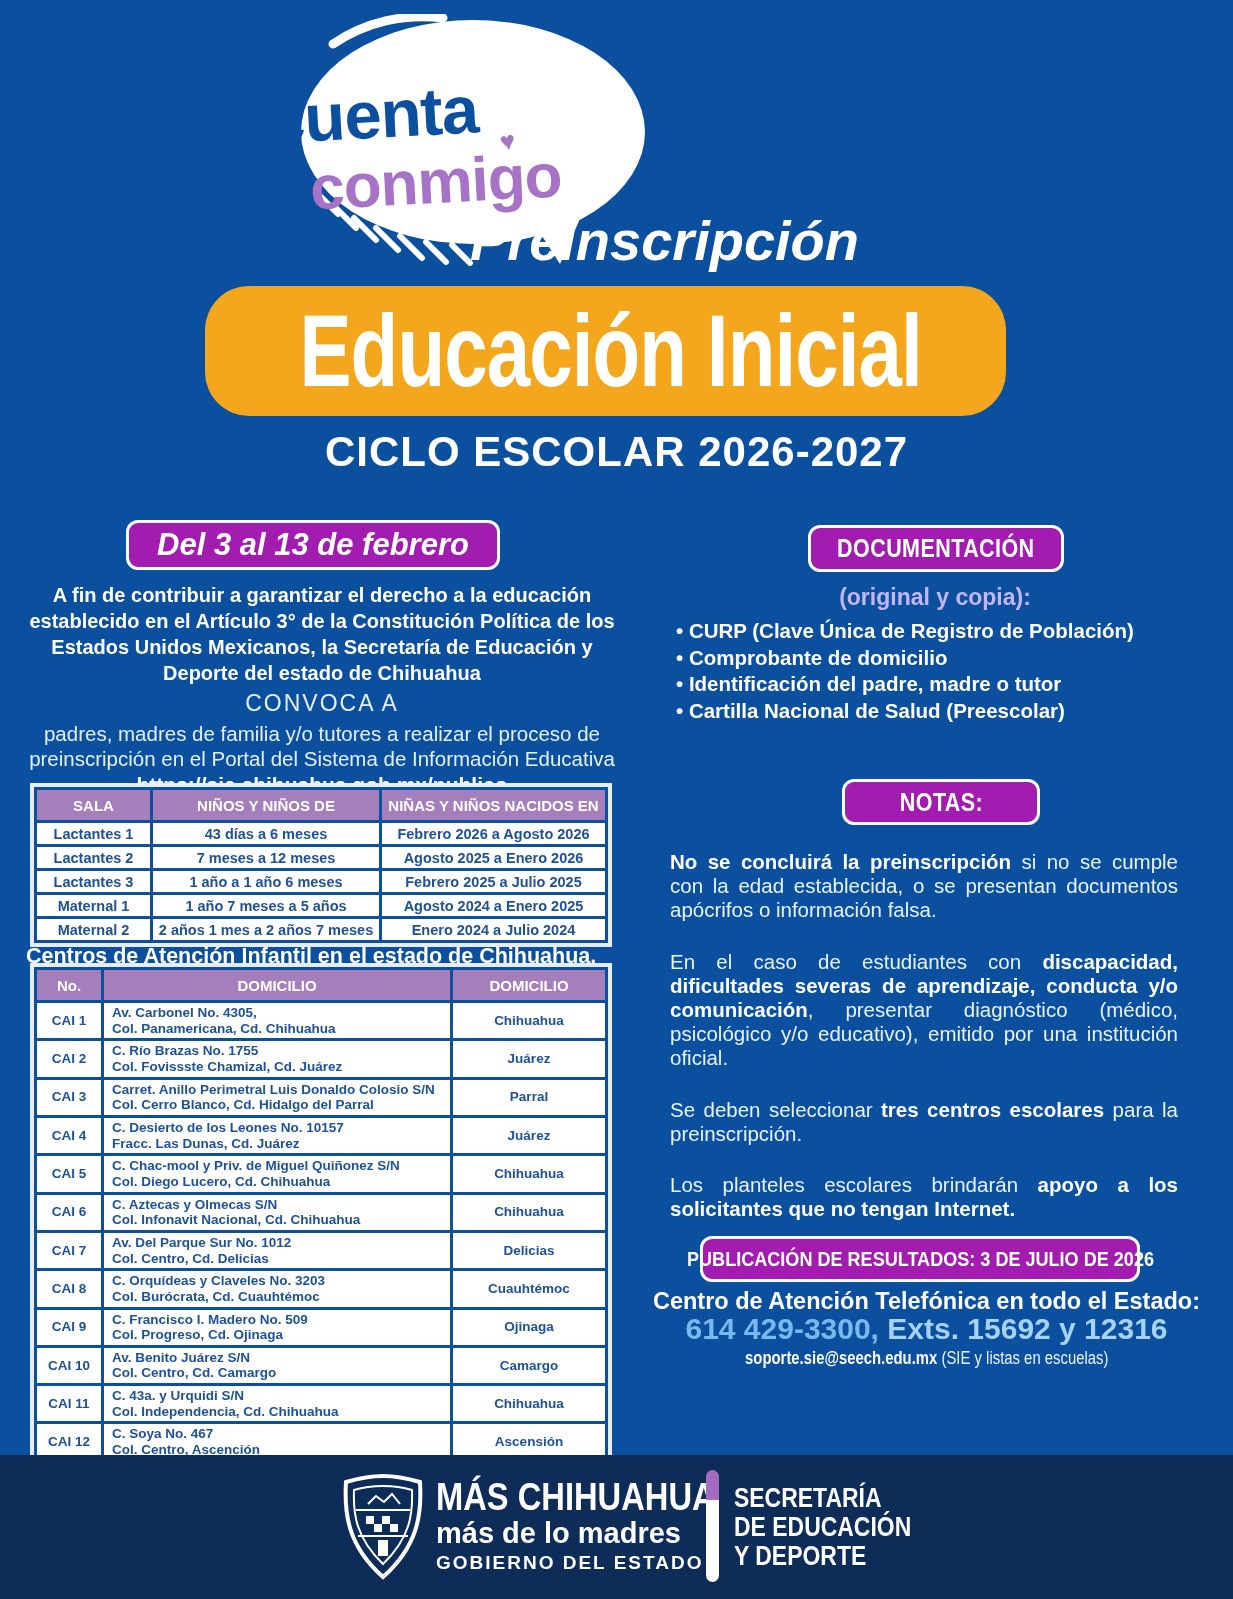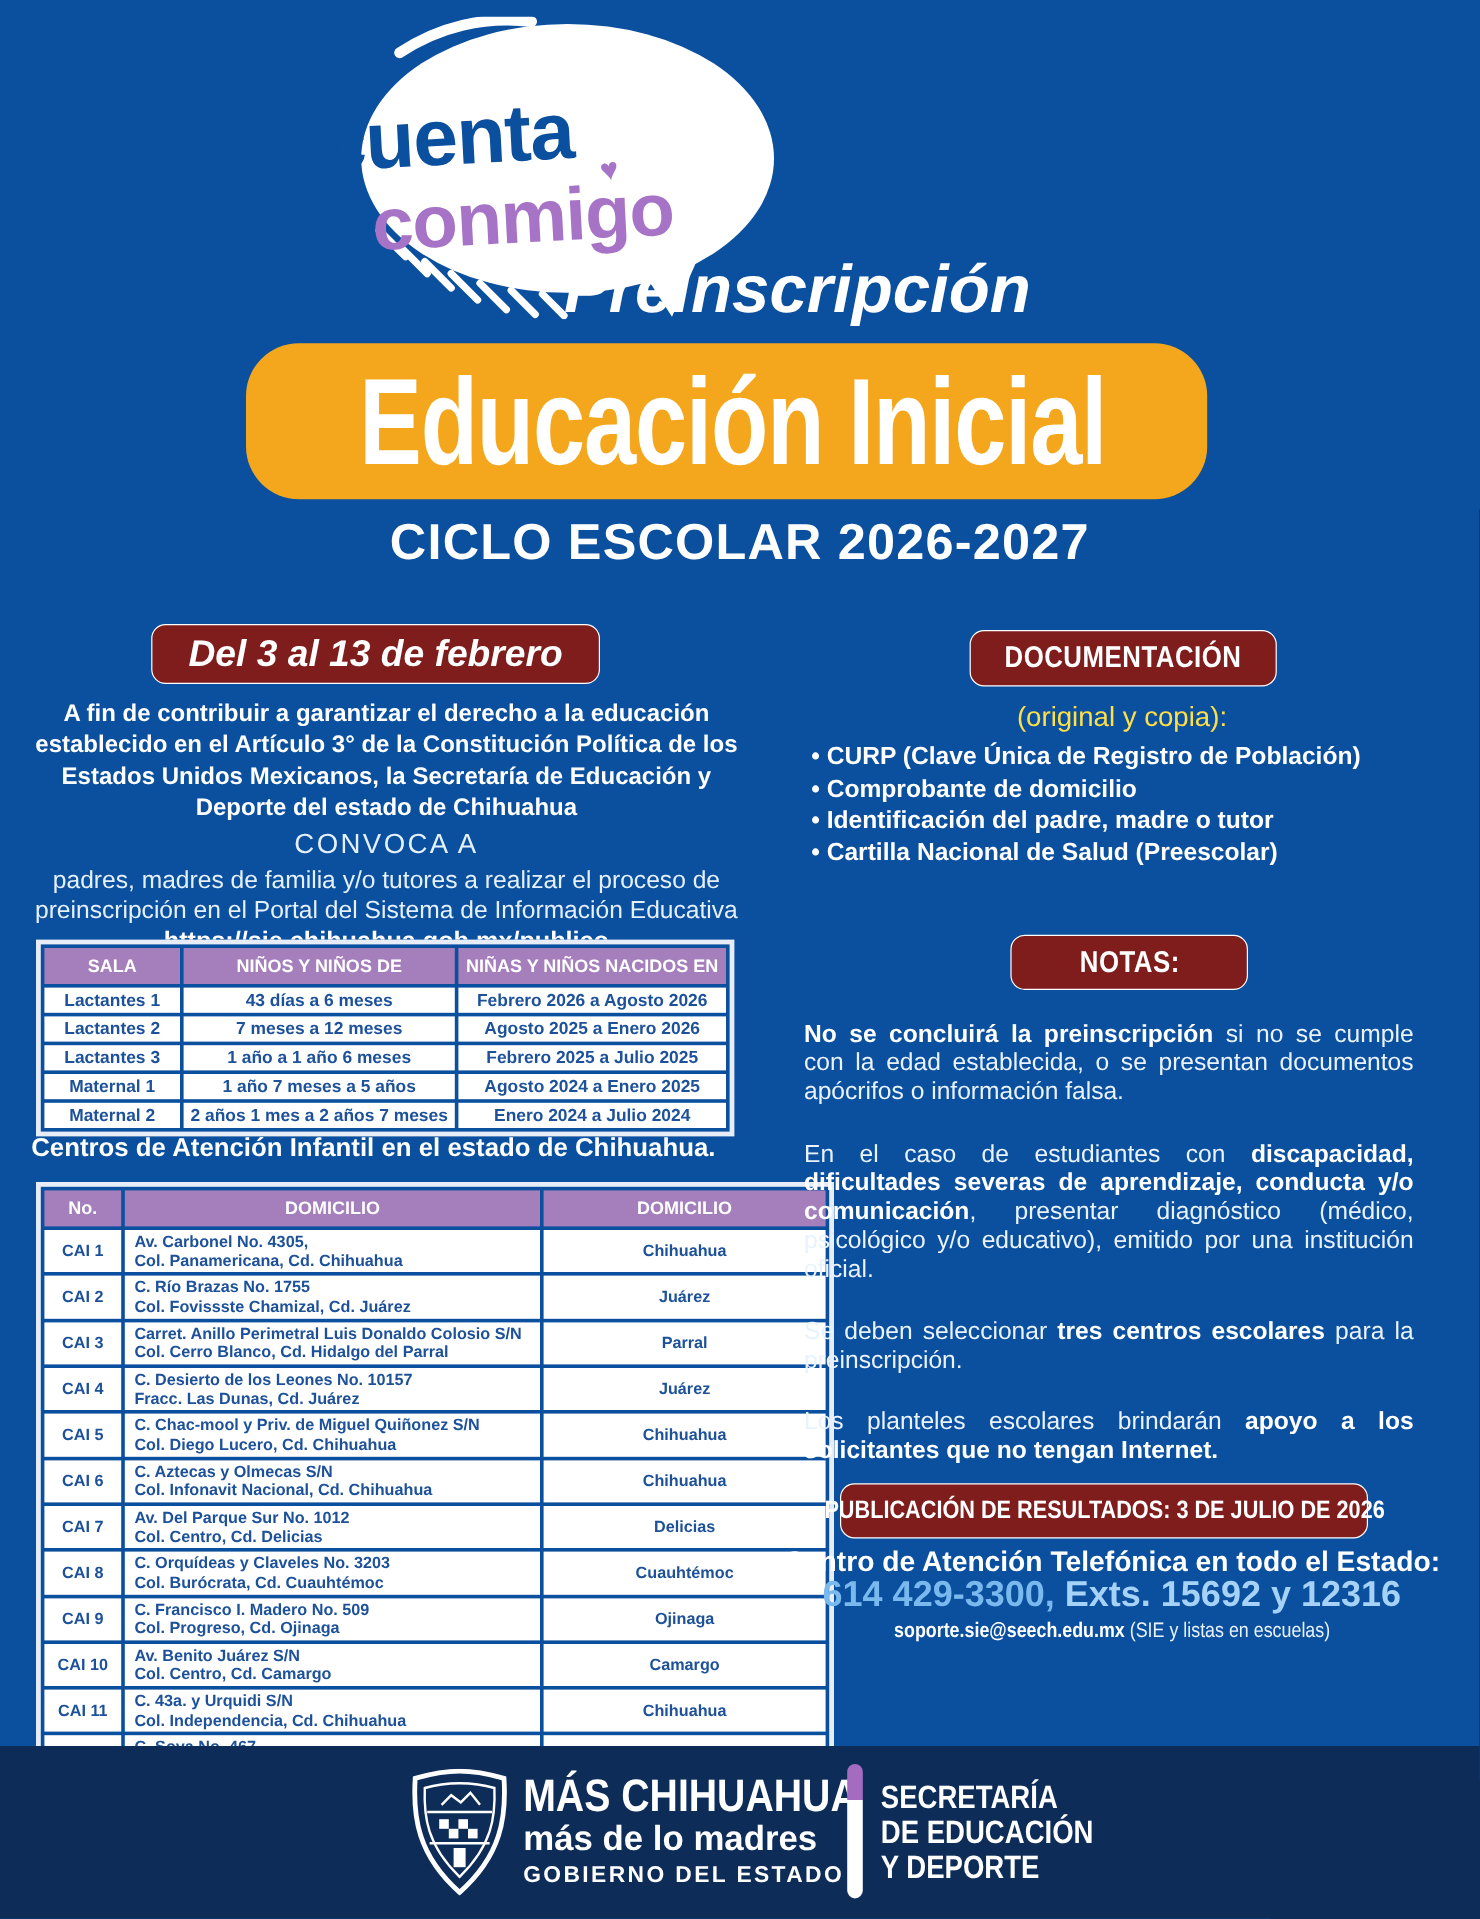--- a/index.html
+++ b/index.html
@@ -18,49 +18,49 @@
   .logo-conmigo{position:absolute;left:72px;top:132px;font-size:62px;font-weight:bold;
     color:#a673c6;transform:rotate(-3deg);letter-spacing:-1px;}
   .logo-heart{position:absolute;left:262px;top:112px;font-size:26px;color:#a673c6;transform:rotate(-10deg);}
   .preins{left:470px;top:208px;width:560px;font-size:56px;font-weight:bold;font-style:italic;color:#fff;}
   .banner{left:205px;top:286px;width:790px;height:130px;background:#f4a71d;border-radius:44px;
     display:flex;align-items:center;justify-content:center;padding-left:11px;}
   .banner-text{font-size:84px;font-weight:bold;color:#fff;white-space:nowrap;
     transform:scale(0.93,1.22);letter-spacing:-1px;}
   .ciclo{left:0;top:428px;width:1233px;font-size:42px;font-weight:bold;letter-spacing:1px;}
   
-  .badge{background:#7f1d1d;border:1px solid #ffffff;border-radius:12px;
+  .badge{background:#a21caf;border:3px solid #ffffff;border-radius:12px;
     display:flex;align-items:center;justify-content:center;box-sizing:border-box;text-align:right;}
   .badge .cond{transform:scaleX(0.86);white-space:nowrap;font-weight:bold;}
   
   .date-badge{left:126px;top:520px;width:374px;height:50px;}
   .date-badge span{font-size:31px;font-weight:bold;font-style:italic;white-space:nowrap;}
   .intro{left:20px;top:582px;width:604px;font-size:20px;font-weight:bold;line-height:1.3;}
   .convoca{left:20px;top:690px;width:604px;color:#e4f0fc;}
   .convoca-title{font-size:23px;letter-spacing:2px;margin-bottom:4px;}
   .convoca-text{font-size:20.5px;line-height:1.22;}
   .convoca a{color:#ffffff;font-weight:bold;text-decoration:none;font-size:21px;display:inline-block;margin-top:2px;}
   table.ptable{border-collapse:separate;border-spacing:3px;background:#0b4f9f;
     border:4px solid #e7edf8;}
   table.ptable th{background:#a47fbc;color:#fff;font-weight:bold;}
   table.ptable td{background:#ffffff;color:#1d5199;font-weight:bold;}
   .salas{left:30px;top:783px;width:582px;}
   .salas th{font-size:15px;height:30px;padding:0 4px;}
   .salas td{font-size:14.5px;height:21px;text-align:center;padding:0 4px;}
   .cai-heading{left:26px;top:944px;width:600px;font-size:21.5px;font-weight:bold;}
-  .cai{left:30px;top:985px;width:665px;}
+  .cai{left:30px;top:963px;width:582px;}
   .cai th{font-size:15px;height:30px;padding:0 4px;}
   .cai td{font-size:13.5px;line-height:1.16;padding:2px 8px;height:30px;}
   .cai td.no{text-align:center;width:56px;padding:2px 2px;}
   .cai td.addr{width:330px;text-align:left;}
   .cai td.city{text-align:center;}
   
   .doc-badge{left:808px;top:525px;width:256px;height:47px;}
   .doc-badge span{font-size:25px;letter-spacing:0.5px;}
-  .doc-sub{left:670px;top:584px;width:530px;font-size:23px;color:#fde047;}
+  .doc-sub{left:670px;top:584px;width:530px;font-size:23px;color:#c4b5fd;font-weight:bold;}
   .doc-list{left:676px;top:618px;width:540px;margin:0;padding:0;list-style:none;}
   .doc-list li{font-size:20.5px;font-weight:bold;line-height:1.3;}
   .doc-list li::before{content:"• ";}
   .notas-badge{left:842px;top:779px;width:198px;height:46px;}
   .notas-badge span{font-size:25px;letter-spacing:0.5px;}
   .notes{left:670px;top:850px;width:508px;}
   .notes p{margin:0 0 27px 0;font-size:20.5px;line-height:1.18;text-align:justify;
     color:#e9f3fd;font-weight:normal;}
   .results-badge{left:700px;top:1236px;width:440px;height:46px;}
   .results-badge span{font-size:21px;transform:scaleX(0.82);}

